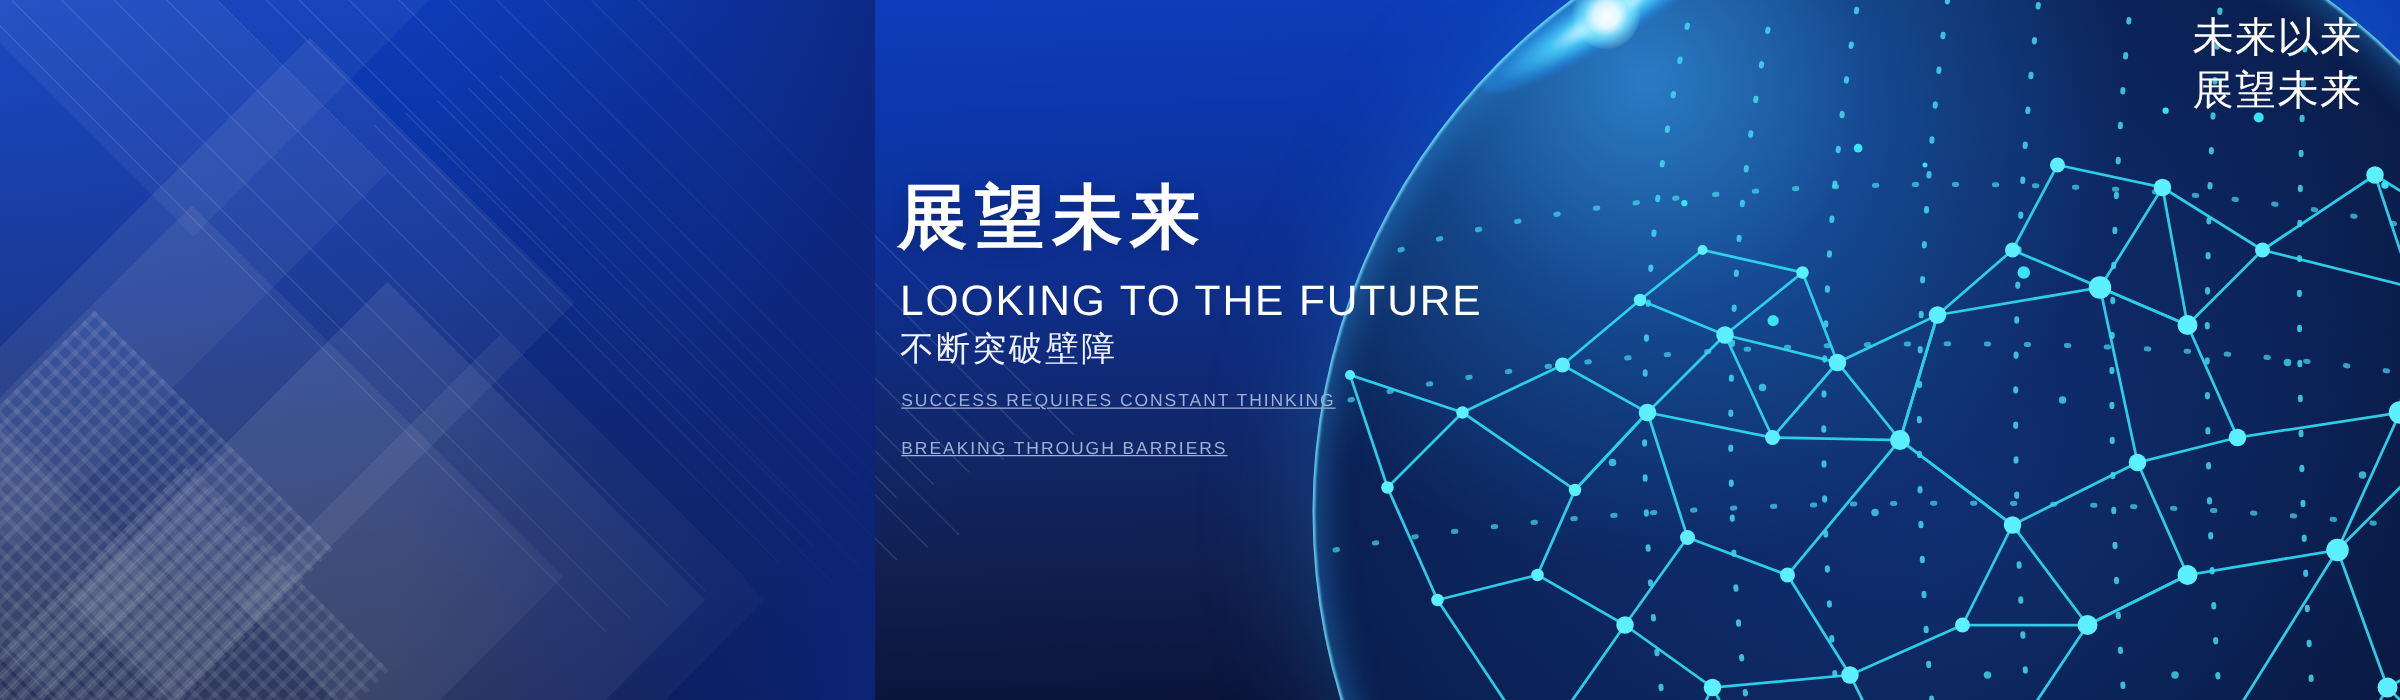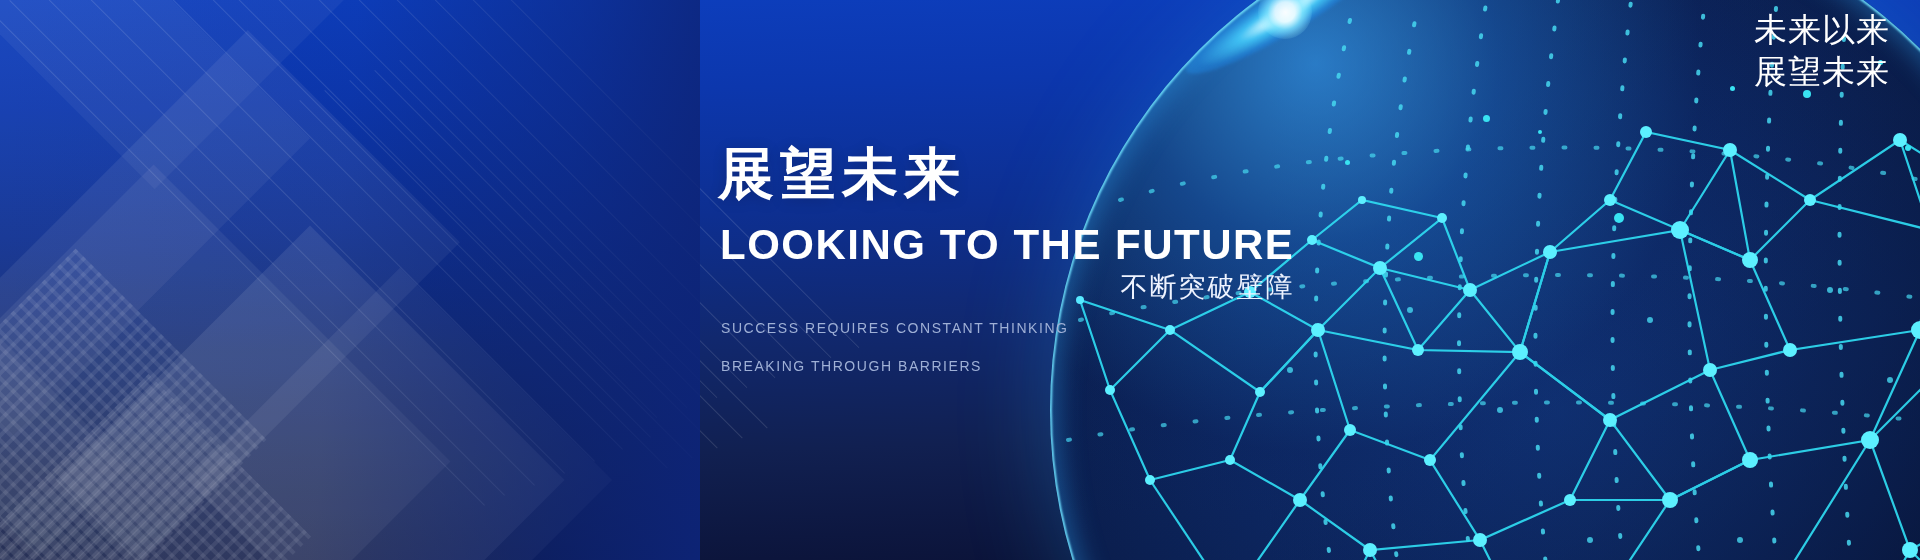--- a/index.html
+++ b/index.html
@@ -50,30 +50,30 @@
     border-radius:50%;
   }
   .globe-svg{position:absolute;inset:0;}
   
   .copy{position:absolute;left:718px;top:146px;}
   .t-cn{
     font-size:56px;font-weight:bold;color:#fff;letter-spacing:6px;
     line-height:1;margin:0;text-shadow:0 2px 14px rgba(0,0,0,.20);
   }
   .t-en{
-    font-size:42px;color:#fff;letter-spacing:1.5px;line-height:1;
-    margin:22px 0 0 2px;font-weight:700;
+    font-size:34px;color:#fff;letter-spacing:1.5px;line-height:1;
+    margin:22px 0 0 2px;font-weight:400;
   }
   .t-sub{
     font-size:27px;color:#eef3ff;letter-spacing:2px;line-height:1.42;
     margin:16px 0 0 2px;font-weight:400;
   }
   .t-small{
     font-size:14px;color:#9fb0d6;letter-spacing:1.55px;line-height:1.72;
-    margin:10px 0 0 3px;font-weight:400;
+    margin:10px 0 0 3px;font-weight:400;text-decoration:underline;
   }
   
   .corner{
     position:absolute;right:30px;top:9px;text-align:right;color:#fff;
     font-size:33px;line-height:1.28;letter-spacing:1px;font-weight:400;
   }
   .dot{position:absolute;border-radius:50%;background:#39e3f2;}
 </style>
 </head>
 <body>
@@ -286,21 +286,21 @@
     <span class="dot" style="left:1730px;top:86px;width:5px;height:5px;"></span>
     <span class="dot" style="left:1803px;top:90px;width:8px;height:8px;"></span>
     <span class="dot" style="left:1878px;top:60px;width:5px;height:5px;"></span>
     <span class="dot" style="left:1345px;top:160px;width:5px;height:5px;"></span>
     <span class="dot" style="left:1905px;top:145px;width:6px;height:6px;"></span>
   </div>
 
   <div class="copy">
     <div class="t-cn">展望未来</div>
     <div class="t-en">LOOKING TO THE FUTURE</div>
-    <div class="t-sub" style="margin-top:2px;text-align:right;">不断突破壁障</div>
+    <div class="t-sub" style="margin-top:2px;">不断突破壁障</div>
     <div class="t-small">SUCCESS REQUIRES CONSTANT THINKING</div>
     <div class="t-small" style="margin-top:14px;">BREAKING THROUGH BARRIERS</div>
   </div>
 
   <div class="corner">
     <div>未来以来</div>
     <div>展望未来</div>
   </div>
 
 </div>

